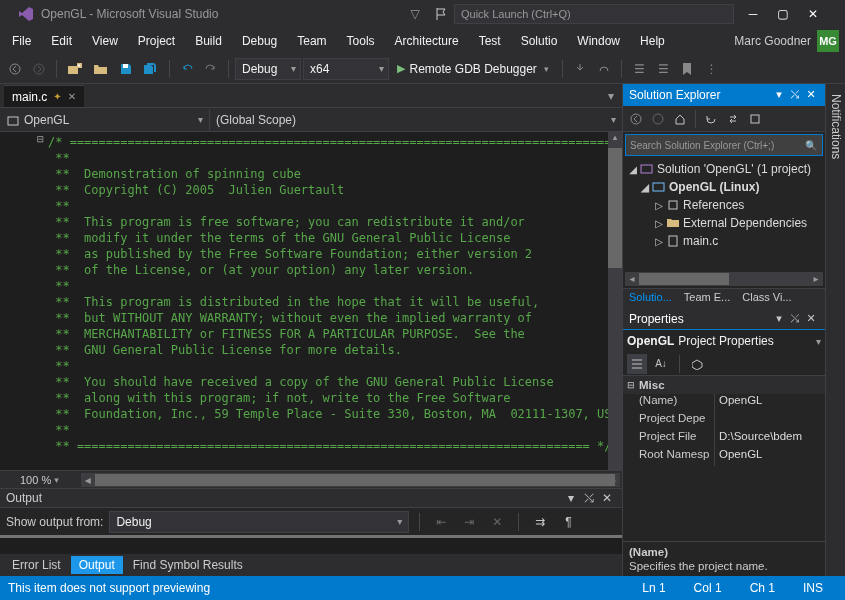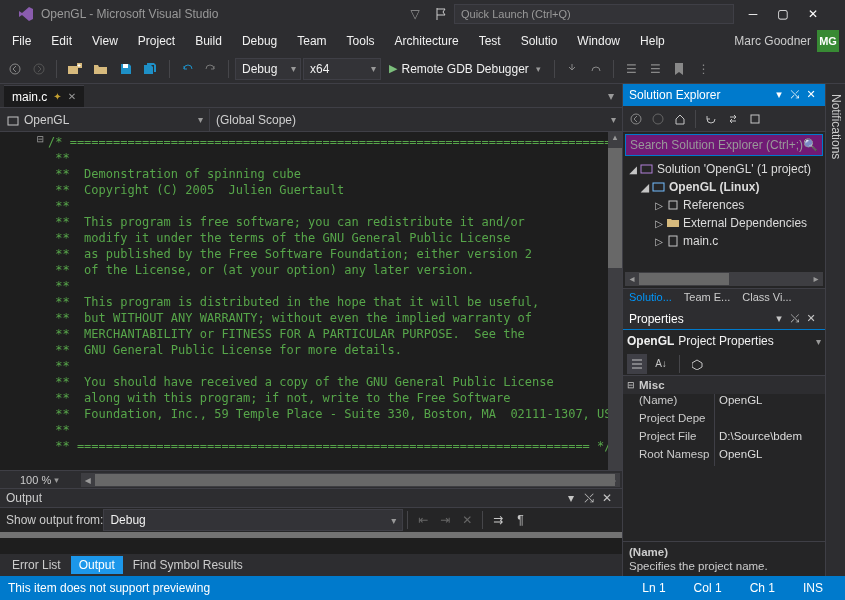--- a/index.html
+++ b/index.html
@@ -51,42 +51,42 @@
   .zoom-row .z { padding:0 20px; color:#ccc; font-size:11px; display:flex; align-items:center; }
   .zoom-row .zdrop { font-size:9px; margin-left:3px; color:#999; }
   .zoom-row .hscroll { flex:1; height:14px; background:#3e3e42; display:flex; align-items:center; margin:0 2px; }
   .zoom-row .ar { width:14px; text-align:center; color:#999; cursor:pointer; }
   .zoom-row .track { flex:1; height:14px; position:relative; }
   .zoom-row .thumb-h { position:absolute; left:0; width:520px; height:12px; top:1px; background:#686868; }
 
   .output-header { height:20px; background:#2d2d30; color:#ccc; display:flex; align-items:center; padding:0 6px; border-top:1px solid #3f3f46; border-bottom:1px solid #3f3f46; font-size:12px; }
   .output-header .sp { flex:1; }
   .output-header .oi { width:18px; text-align:center; color:#c5c5c5; cursor:pointer; }
-  .output-tool { height:30px; background:#252526; display:flex; align-items:center; padding:0 6px; border-bottom:6px solid #737373;text-align:center; }
+  .output-tool { height:30px; background:#252526; display:flex; align-items:center; padding:0 6px; gap:6px; border-bottom:3px solid #737373;text-align:center; }
   .output-tool label { color:#ccc; }
   .output-sel { height:22px; width:300px; background:#333337; border:1px solid #3f3f46; color:#f1f1f1; padding:0 6px; position:relative; display:flex; align-items:center; cursor:pointer; }
   .output-sel::after { content:"▾"; position:absolute; right:6px; color:#999; font-size:10px; }
 
   .bottom-tabs { height:22px; background:#2d2d30; display:flex; align-items:center; padding:0 4px; gap:2px; font-size:12px; }
   .bottom-tabs .bt { padding:2px 8px; color:#ccc; cursor:pointer; }
   .bottom-tabs .bt.active { background:#1c97ea; color:#fff; }
 
   .statusbar { height:22px; background:#007acc; color:#fff; display:flex; align-items:center; padding:12px 8px; font-size:12px; }
   .statusbar .sp { flex:1; }
   .statusbar .cell { padding:0 14px; }
 
   
   .right-col { width:203px; display:flex; flex-direction:column; background:#252526; border-left:1px solid #3f3f46; }
   .panel-hdr { height:22px; background:#2d2d30; color:#fff; display:flex; align-items:center; padding:0 6px; border-bottom:1px solid #007acc; font-size:12px; }
   .panel-hdr.blue { background:#007acc; }
   .panel-hdr .sp { flex:1; }
   .panel-hdr .pi { width:16px; text-align:center; cursor:pointer; color:#fff; font-size:11px; }
   .sol-toolbar { height:26px; display:flex; align-items:center; padding:0 2px; background:#2d2d30; border-bottom:1px solid #3f3f46; }
   .sol-toolbar .sb { width:22px; height:22px; display:flex; align-items:center; justify-content:center; color:#c5c5c5; cursor:pointer; }
-  .sol-search { height:22px; background:#701a75; border:1px solid #007acc; margin:2px; padding:0 4px; color:#999; display:flex; align-items:center; font-size:12px; }
+  .sol-search { height:22px; background:#404040; border:1px solid #007acc; margin:2px; padding:0 4px; color:#999; display:flex; align-items:center; font-size:10px; }
   .tree { padding:2px 0; font-size:12px; color:#dcdcdc; }
   .tree-row { display:flex; align-items:center; height:18px; padding-left:4px; cursor:pointer; white-space:nowrap; overflow:hidden; }
   .tree-row .tw { width:12px; text-align:center; color:#c5c5c5; font-size:10px; }
   .tree-row .ico { width:16px; height:14px; margin-right:2px; display:inline-flex; align-items:center; justify-content:center; }
   .tree-row.bold { font-weight:bold; }
   .indent1 { padding-left:16px; }
   .indent2 { padding-left:30px; }
 
   .sol-hscroll { height:14px; background:#3e3e42; margin:2px; display:flex; }
   .sol-hscroll .ar { width:14px; text-align:center; color:#999; cursor:pointer; font-size:10px; line-height:14px; }
@@ -206,21 +206,21 @@
       </svg>
     </div>
   <div class="tbtn">
       <svg width="14" height="14">
         <path d="M10 7a4 4 0 10-8 0" fill="none" stroke="#777"></path>
         <path d="M10 4v3H7" fill="none" stroke="#777"></path>
       </svg>
     </div>
   <span class="tsep"></span>
   <div class="tselect" style="width:66px">Debug</div>
-  <div class="tselect" style="width:78px">x64</div>
+  <div class="tselect" style="width:86px">x64</div>
   <div class="runbtn">
     <span class="play">▶</span>
     <span>Remote GDB Debugger</span>
     <span style="font-size:9px;color:#999;margin-left:3px">▾</span>
   </div>
   <span class="tsep"></span>
   <div class="tbtn">
       <svg width="12" height="12">
         <path d="M6 1v6M3 4l3 3 3-3" stroke="#888" fill="none"></path>
       </svg>

